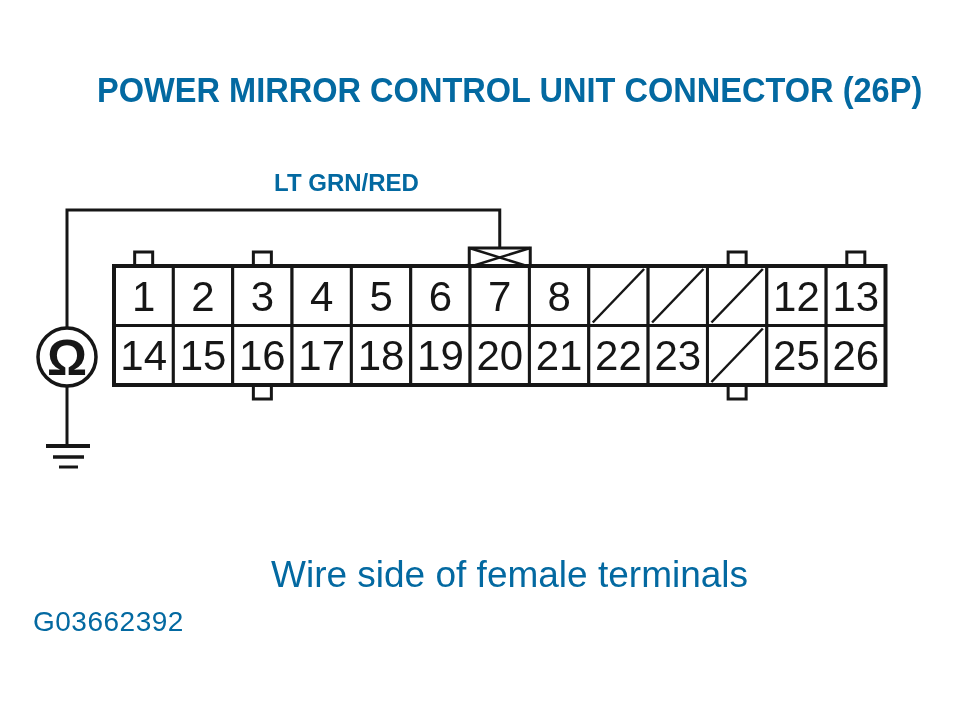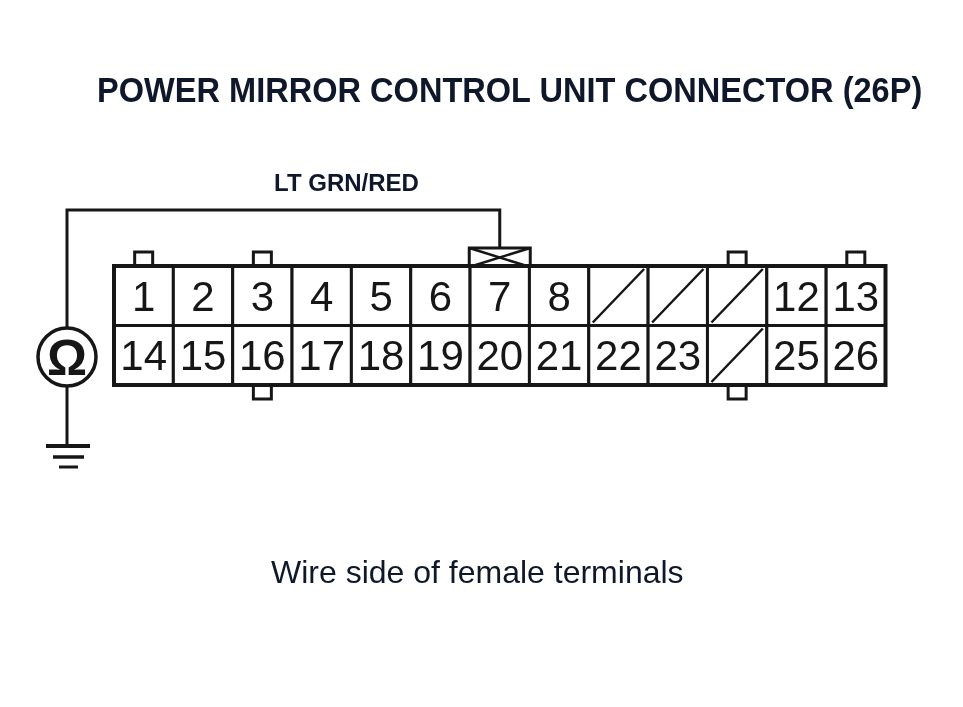--- a/index.html
+++ b/index.html
@@ -2,37 +2,37 @@
 <html><head>
 <meta charset="utf-8">
 <style>
   html,body{margin:0;padding:0;background:#ffffff;}
   #page{
     position:relative;
     width:963px;height:707px;
     background:#ffffff;
     overflow:hidden;
     font-family:"Liberation Sans",sans-serif;
-    color:#0f172a;
+    color:#0369a1;
     text-decoration:underline;
   }
   .abs{position:absolute;white-space:nowrap;}
   #title{
     left:97px;top:70px;
     font-size:35px;font-weight:bold;
     transform:scaleX(0.93);transform-origin:left top;
     letter-spacing:0px;
   }
   #wire-label{
     left:274px;top:169px;
     font-size:24px;font-weight:bold;
   }
   #caption{
     left:271px;top:554px;
-    font-size:32px;font-weight:normal;
+    font-size:37px;font-weight:normal;
   }
   #figure-id{
     left:33px;top:606px;
     font-size:28px;font-weight:normal;
     letter-spacing:0.5px;
   }
   svg{position:absolute;left:0;top:0;}
   svg text{font-family:"Liberation Sans",sans-serif;}
 </style>
 </head>
@@ -111,14 +111,15 @@
       <line x1="711.4615384615385" y1="382" x2="762.8076923076923" y2="328.5" stroke="#161616" stroke-width="2.5"></line>
       <rect x="766.8076923076923" y="325.5" width="59.34615384615385" height="59.5" fill="#fff" stroke="#161616" stroke-width="3"></rect>
       <text x="796.4807692307692" y="370.25" text-anchor="middle" font-size="42" fill="#161616">25</text>
       <rect x="826.1538461538462" y="325.5" width="59.34615384615385" height="59.5" fill="#fff" stroke="#161616" stroke-width="3"></rect>
       <text x="855.8269230769231" y="370.25" text-anchor="middle" font-size="42" fill="#161616">26</text>
       <rect x="114" y="266" width="771.5" height="119" fill="none" stroke="#161616" stroke-width="4"></rect>
     </svg>
 
   <div id="caption" class="abs">Wire side of female terminals</div>
 
+  <div id="figure-id" class="abs">G03662392</div>
 
 </div>
 
 </body></html>

